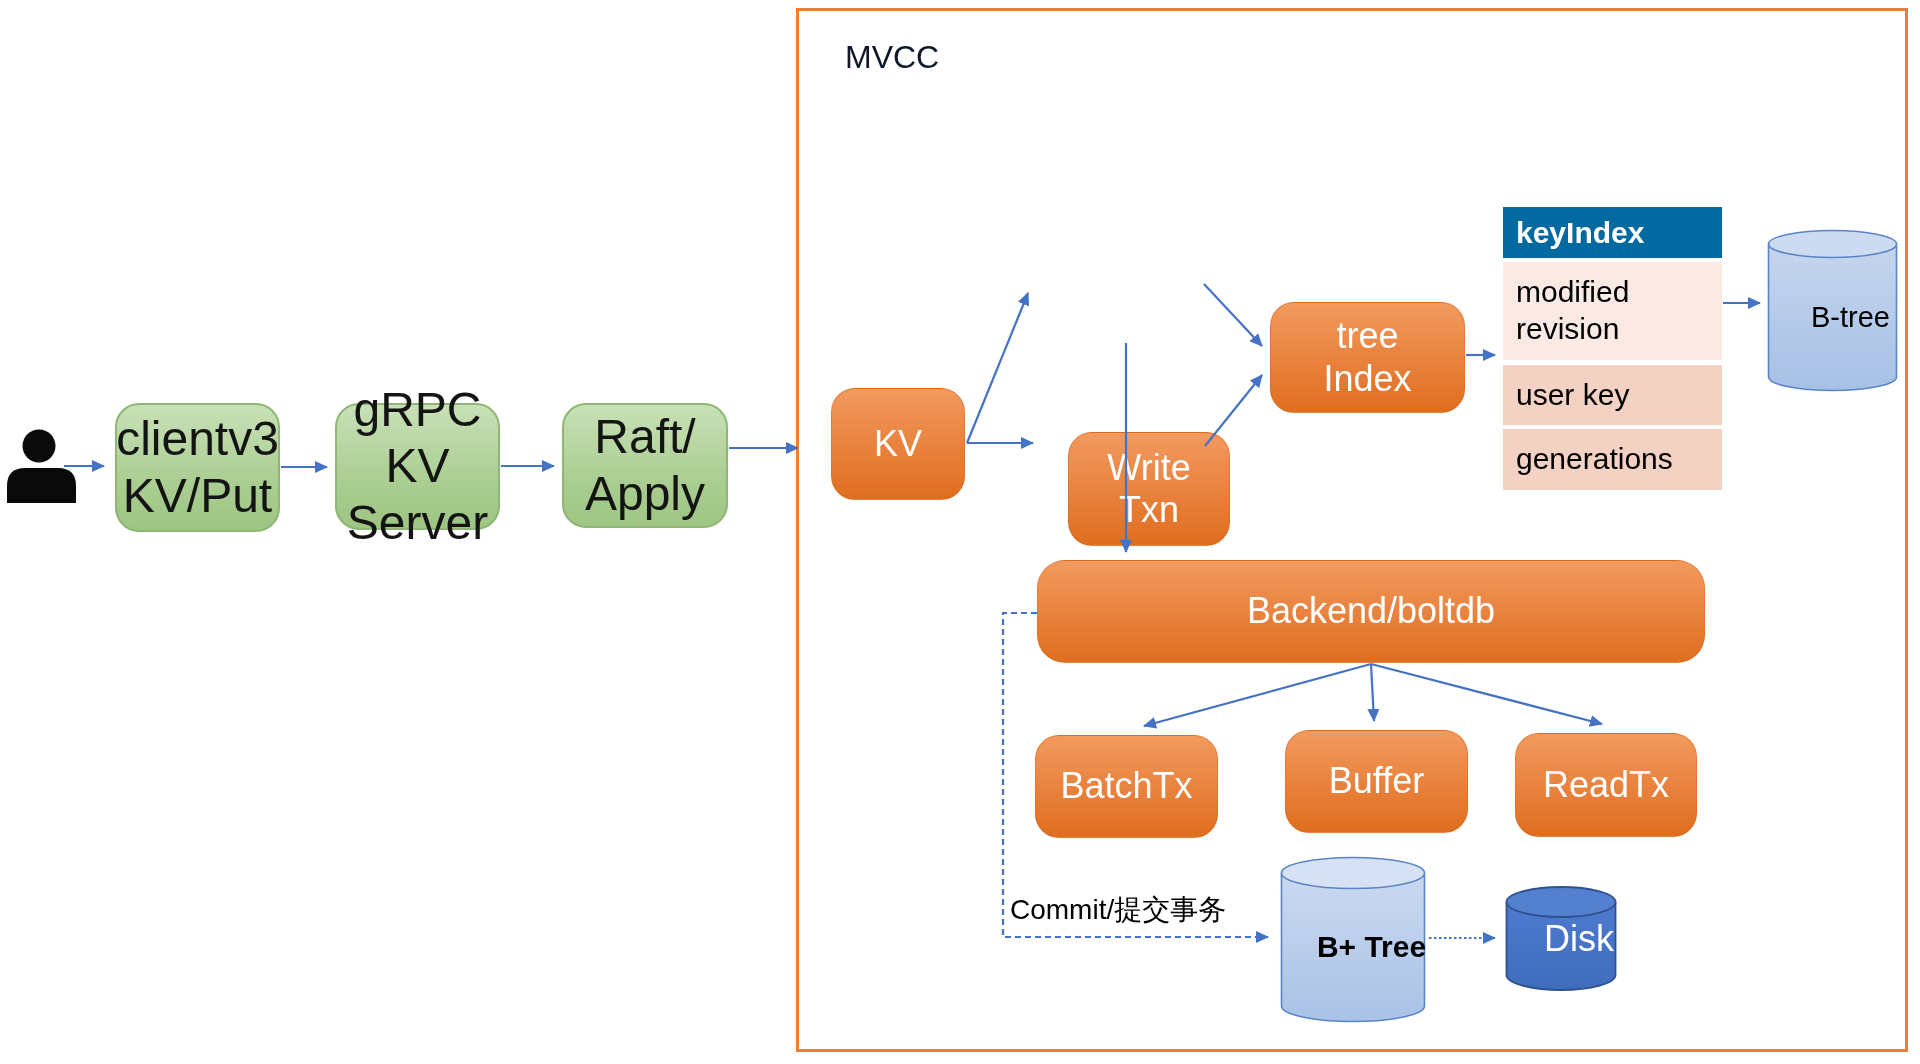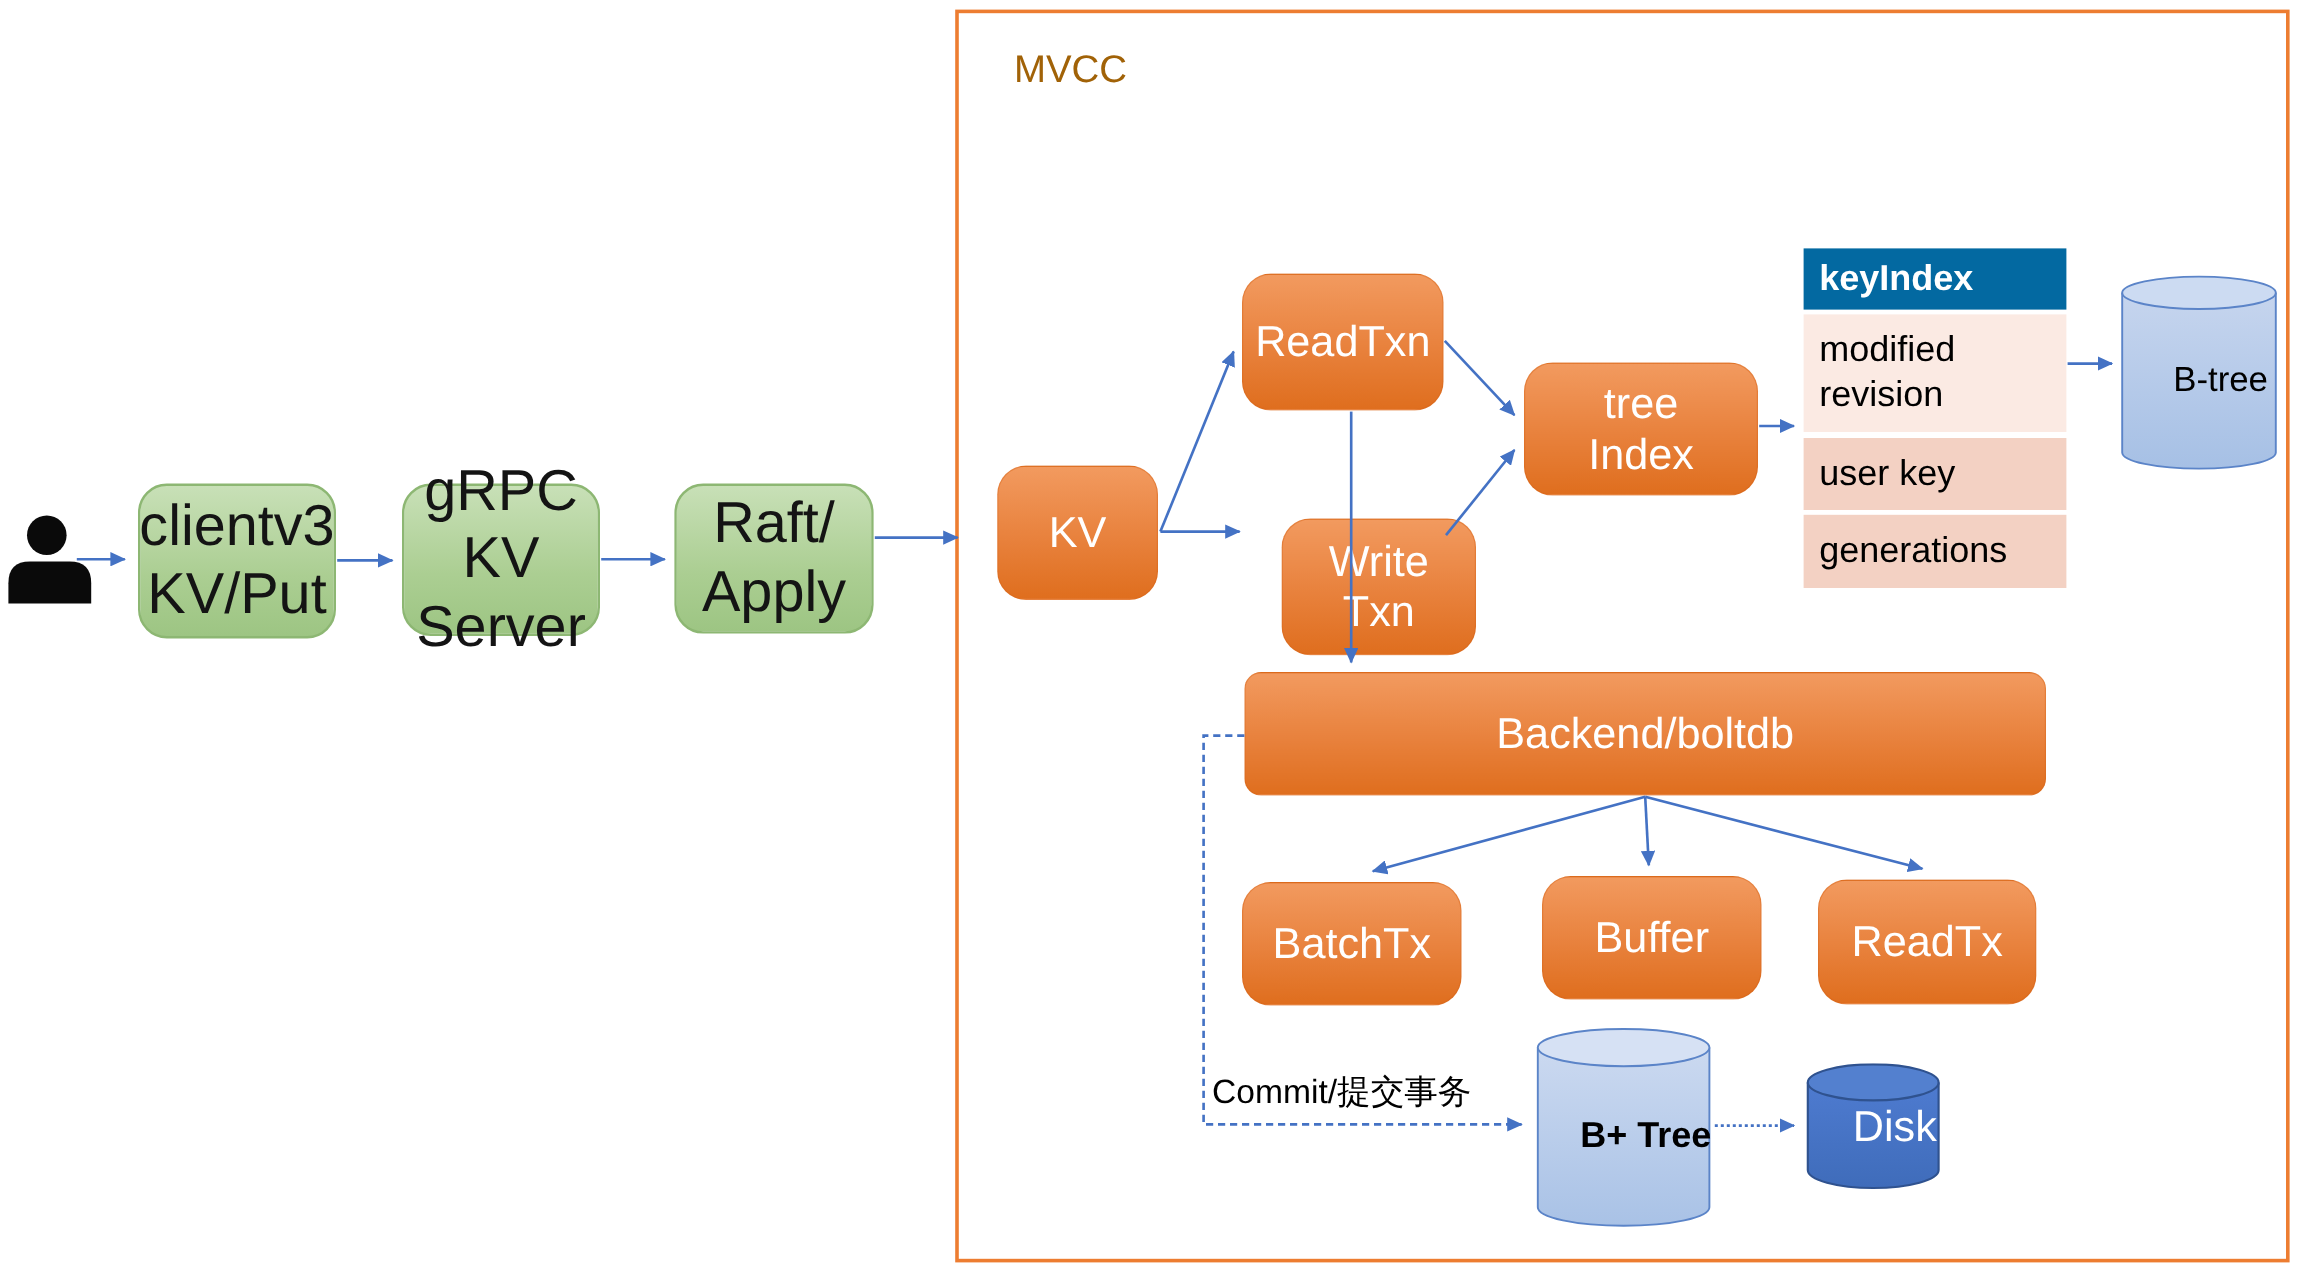--- a/index.html
+++ b/index.html
@@ -5,25 +5,25 @@
   html,body{margin:0;padding:0;background:#fff;}
   #canvas{position:relative;width:1920px;height:1064px;background:#ffffff;
           font-family:"Liberation Sans",sans-serif;overflow:hidden;}
 
   .box{position:absolute;display:flex;align-items:center;justify-content:center;
        text-align:center;white-space:pre-line;line-height:1.18;box-sizing:border-box;}
   .orange{background:linear-gradient(180deg,#f29a5f 0%,#e8813c 55%,#df6e1e 100%);
           color:#fff;border-radius:24px;font-size:36px;border:1px solid rgba(216,102,26,0.45);}
   .green{background:linear-gradient(180deg,#c8e0b7 0%,#abce92 60%,#9dc583 100%);
          color:#141414;border:2px solid #8db773;border-radius:24px;font-size:48px;}
-  .backend{border-radius:14px;}
+  .backend{border-radius:28px;}
 
   .mvcc{position:absolute;left:796px;top:8px;width:1112px;height:1044px;
         border:3px solid #ED7D31;box-sizing:border-box;}
-  .mvcc-label{position:absolute;left:46px;top:28px;font-size:32px;color:#a16207;}
+  .mvcc-label{position:absolute;left:46px;top:28px;font-size:32px;color:#0f172a;}
 
   .ki{position:absolute;left:1503px;top:207px;width:219px;}
   .ki-header{height:51px;background:#0369a1;color:#fff;font-weight:700;font-size:30px;
              display:flex;align-items:center;padding-left:13px;box-sizing:border-box;}
   .ki-row{display:flex;align-items:center;padding-left:13px;box-sizing:border-box;
           font-size:30px;color:#000;line-height:1.22;}
   .r1{height:60px;background:#F3D1C3;margin-top:5px;}
   .r2{height:98px;background:#FBEAE3;margin-top:4px;}
   .r3{height:61px;background:#F3D1C3;margin-top:4px;}
 
@@ -49,21 +49,20 @@
   </svg>
 
   <div class="box green" style="left:115px;top:403px;width:165px;height:129px;">clientv3
 KV/Put</div>
   <div class="box green" style="left:335px;top:403px;width:165px;height:127px;">gRPC KV
 Server</div>
   <div class="box green" style="left:562px;top:403px;width:166px;height:125px;">Raft/
 Apply</div>
 
   <div class="box orange" style="left:831px;top:388px;width:134px;height:112px;">KV</div>
-  <div class="box orange" style="left:1035px;top:228px;width:168px;height:114px;">ReadTxn</div>
   <div class="box orange" style="left:1068px;top:388px;width:162px;height:114px;margin-top:44px;">Write
 Txn</div>
   <div class="box orange" style="left:1270px;top:302px;width:195px;height:111px;">tree
 Index</div>
   <div class="box orange backend" style="left:1037px;top:560px;width:668px;height:103px;">Backend/boltdb</div>
   <div class="box orange" style="left:1035px;top:735px;width:183px;height:103px;">BatchTx</div>
   <div class="box orange" style="left:1285px;top:730px;width:183px;height:103px;">Buffer</div>
   <div class="box orange" style="left:1515px;top:733px;width:182px;height:104px;">ReadTx</div>
 
   <div class="ki">

